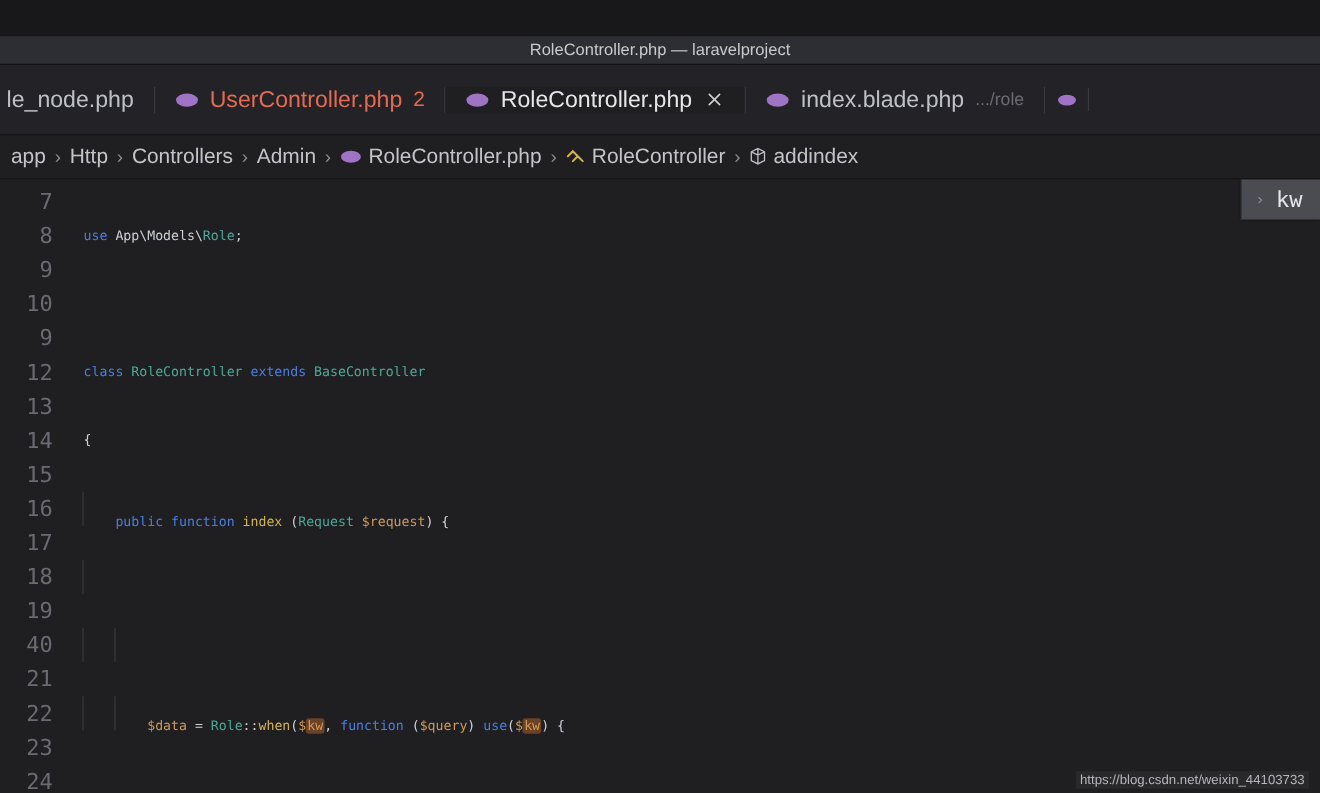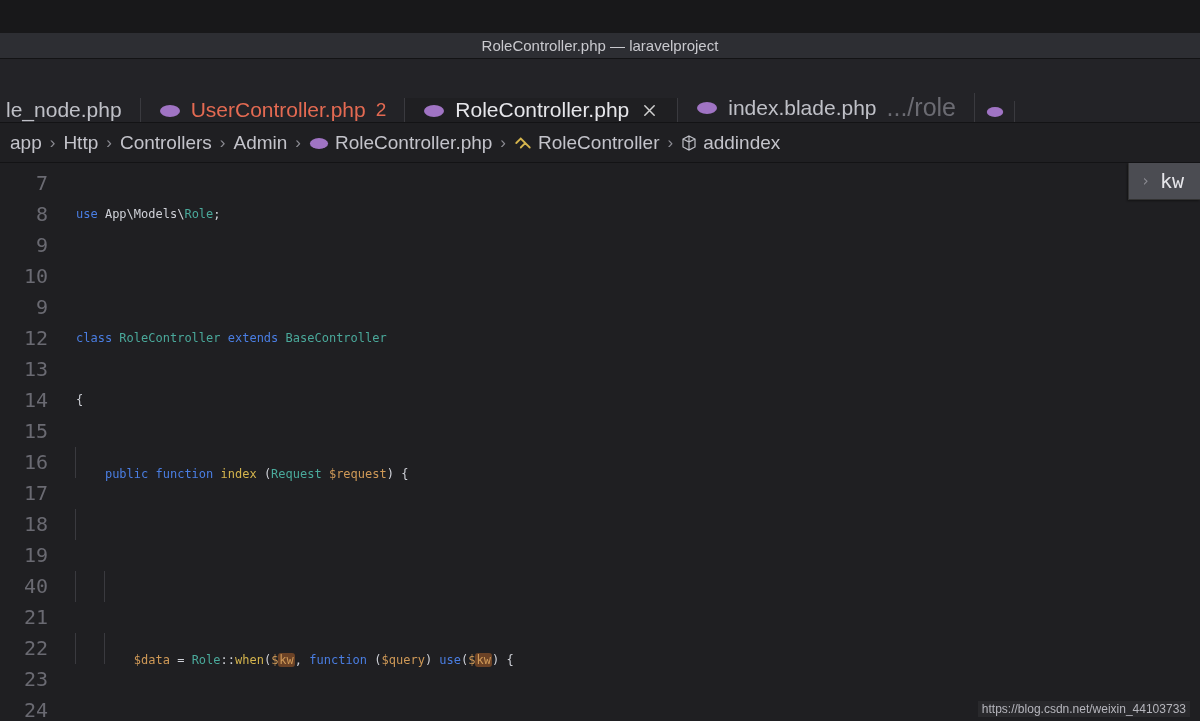--- a/index.html
+++ b/index.html
@@ -42,41 +42,41 @@
     position:relative;
   }
   .titlebar{
     height:26px;line-height:26px;
     background:var(--bg-titlebar);
     text-align:center;color:#c9c9ce;font-size:15px;
     border-bottom:1px solid #131315;
     margin-top:33px;
   }
   .tabs{
-    height:64px;display:flex;align-items:flex-end;
+    height:64px;display:flex;align-items:center;
     background:var(--tab-inactive);
     border-bottom:1px solid var(--breadcrumb-border);
     overflow:hidden;
   }
   .tab{
     display:flex;align-items:center;gap:10px;
     padding:0 18px;color:var(--muted);
     font-size:21px;
     border-right:1px solid var(--tab-border);
     white-space:nowrap;cursor:pointer;
   }
   .tab.active{background:var(--tab-active);color:#e6e6ea}
   .tab.modified-hl .tab-label{color:var(--coral)}
   .tab.modified-hl .tab-badge{color:var(--coral)}
   .tab .file-icon{color:var(--icon-purple);font-size:18px;flex-shrink:0}
   .tab .tab-badge{font-size:19px}
   .tab-close{width:20px;height:20px;display:flex;align-items:center;justify-content:center;color:#d0d0d0}
   .tab-close svg{width:15px;height:15px}
   .tab-stub{width:40px;justify-content:center}
-  .tab .tab-suffix{color:var(--text-faint);font-size:25px}
+  .tab .tab-suffix{color:var(--text-faint);font-size:16px}
 
   .breadcrumbs{
     height:40px;display:flex;align-items:center;gap:8px;
     padding:0 10px;font-size:19px;color:#c3c3ca;
     background:var(--bg);
     border-bottom:1px solid var(--breadcrumb-border);
     text-align:right;
   }
   .breadcrumbs .chev{color:var(--chevron);font-size:17px}
   .breadcrumbs .bc-icon{color:var(--icon-purple);font-size:16px}

